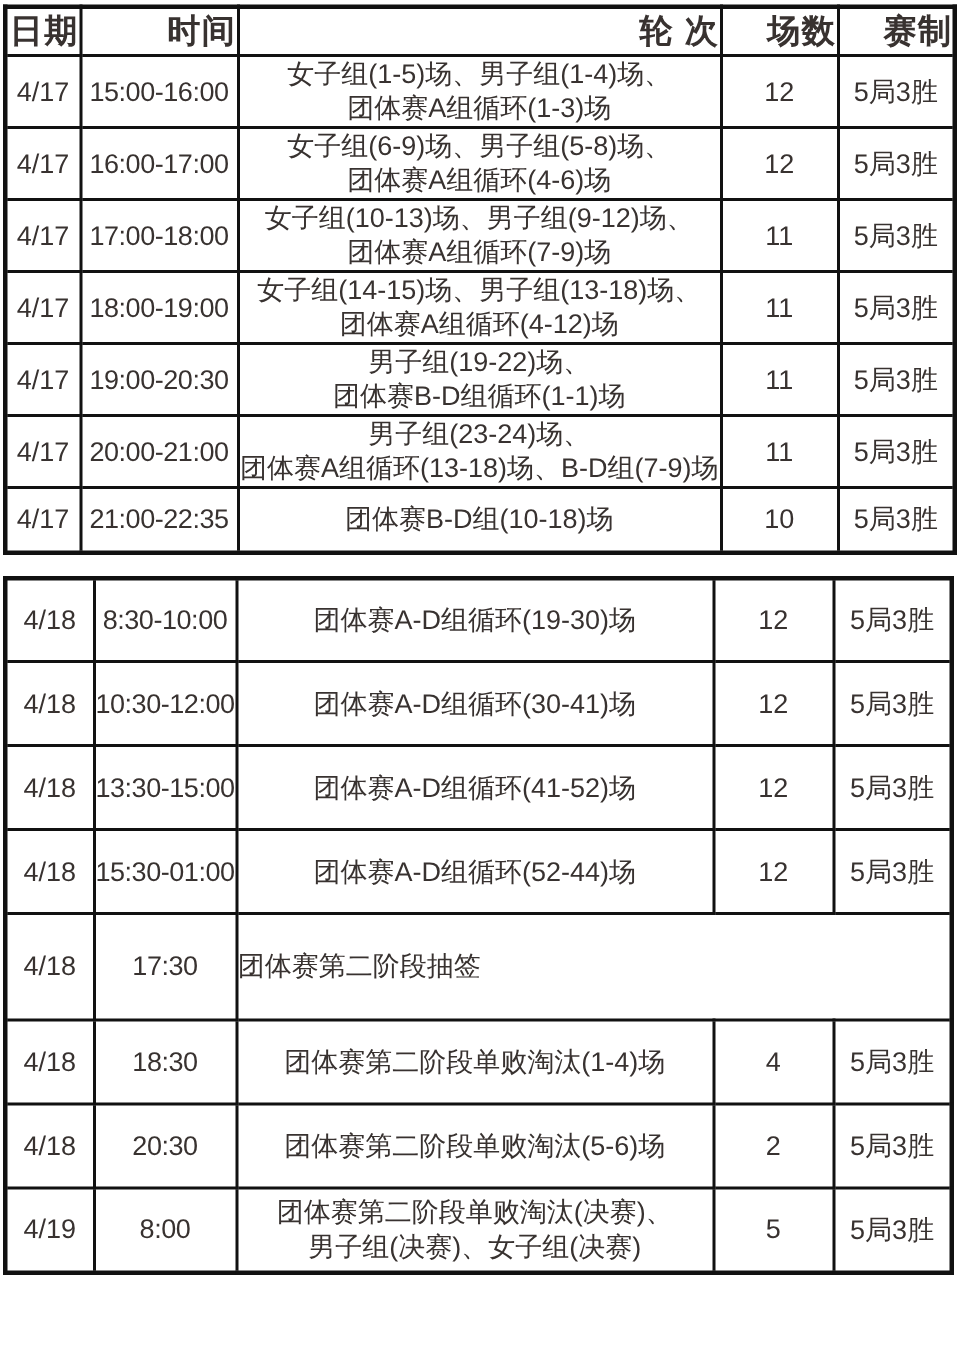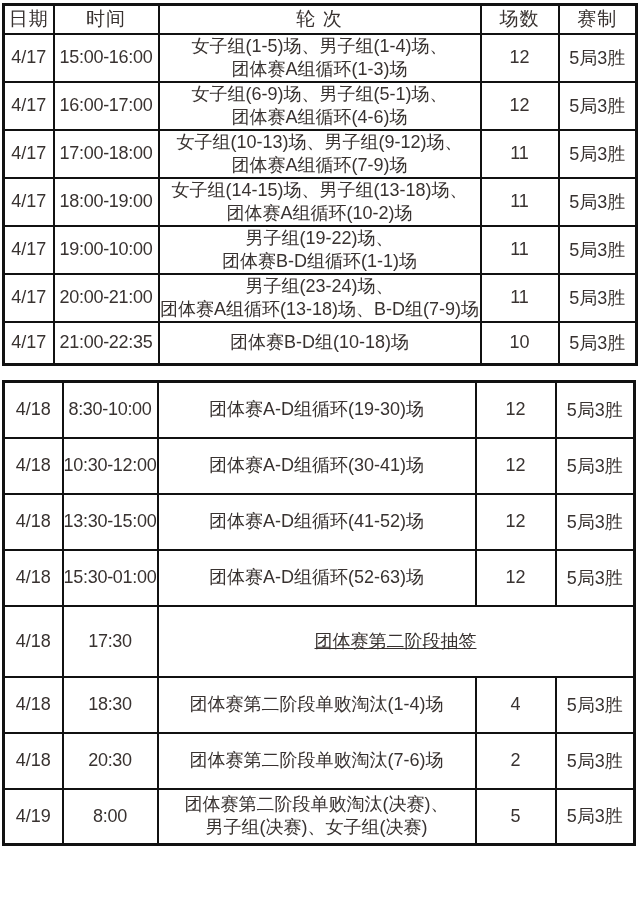--- a/index.html
+++ b/index.html
@@ -26,42 +26,42 @@
   .t1 { width: 633px; }
   .t2 { width: 631px; margin-top: 14px; }
   th, td {
     border: 2px solid var(--border);
     padding: 0;
     text-align: center;
     vertical-align: middle;
     overflow: hidden;
   }
   th {
-    font-size: 19px;
-    font-weight: 400;
+    font-size: 22px;
+    font-weight: 700;
     letter-spacing: 1px;
+    text-align: right;
   }
   td {
     font-size: 18px;
     font-weight: 500;
   }
   .t1 thead tr { height: 29px; }
   .t1 tbody tr { height: 43px; }
   .t2 tbody tr { height: 56px; }
   .c-time { letter-spacing: -0.3px; margin-top: 31px; }
   .c-round {
     white-space: pre-line;
     line-height: 23px;
   }
   .span-inner {
     width: 318px;
-    text-align: right;
+    text-align: left;
     white-space: pre-line;
     line-height: 23px;
-    text-decoration: underline;
   }
 </style>
 </head>
 <body>
 
 <div class="wrap">
 
   <table class="t1">
     <colgroup>
       <col style="width:50px">
@@ -84,44 +84,44 @@
         <td class="c-date">4/17</td>
         <td class="c-time">15:00-16:00</td>
         <td class="c-round">女子组(1-5)场、男子组(1-4)场、
 团体赛A组循环(1-3)场</td>
         <td class="c-matches">12</td>
         <td class="c-format">5局3胜</td>
       </tr>
       <tr>
         <td class="c-date">4/17</td>
         <td class="c-time">16:00-17:00</td>
-        <td class="c-round">女子组(6-9)场、男子组(5-1)场、
+        <td class="c-round">女子组(6-9)场、男子组(5-8)场、
 团体赛A组循环(4-6)场</td>
         <td class="c-matches">12</td>
         <td class="c-format">5局3胜</td>
       </tr>
       <tr>
         <td class="c-date">4/17</td>
         <td class="c-time">17:00-18:00</td>
         <td class="c-round">女子组(10-13)场、男子组(9-12)场、
 团体赛A组循环(7-9)场</td>
         <td class="c-matches">11</td>
         <td class="c-format">5局3胜</td>
       </tr>
       <tr>
         <td class="c-date">4/17</td>
         <td class="c-time">18:00-19:00</td>
         <td class="c-round">女子组(14-15)场、男子组(13-18)场、
-团体赛A组循环(10-2)场</td>
-        <td class="c-matches">11</td>
-        <td class="c-format">5局3胜</td>
-      </tr>
-      <tr>
-        <td class="c-date">4/17</td>
-        <td class="c-time">19:00-10:00</td>
+团体赛A组循环(4-12)场</td>
+        <td class="c-matches">11</td>
+        <td class="c-format">5局3胜</td>
+      </tr>
+      <tr>
+        <td class="c-date">4/17</td>
+        <td class="c-time">19:00-20:30</td>
         <td class="c-round">男子组(19-22)场、
 团体赛B-D组循环(1-1)场</td>
         <td class="c-matches">11</td>
         <td class="c-format">5局3胜</td>
       </tr>
       <tr>
         <td class="c-date">4/17</td>
         <td class="c-time">20:00-21:00</td>
         <td class="c-round">男子组(23-24)场、
 团体赛A组循环(13-18)场、B-D组(7-9)场</td>
@@ -164,42 +164,42 @@
       <tr>
         <td class="c-date">4/18</td>
         <td class="c-time">13:30-15:00</td>
         <td class="c-round">团体赛A-D组循环(41-52)场</td>
         <td class="c-matches">12</td>
         <td class="c-format">5局3胜</td>
       </tr>
       <tr>
         <td class="c-date">4/18</td>
         <td class="c-time">15:30-01:00</td>
-        <td class="c-round">团体赛A-D组循环(52-63)场</td>
+        <td class="c-round">团体赛A-D组循环(52-44)场</td>
         <td class="c-matches">12</td>
         <td class="c-format">5局3胜</td>
       </tr>
       <tr>
         <td class="c-date">4/18</td>
         <td class="c-time">17:30</td>
         <td class="c-round" colspan="3">
           <div class="span-inner">团体赛第二阶段抽签</div>
         </td>
       </tr>
       <tr>
         <td class="c-date">4/18</td>
         <td class="c-time">18:30</td>
         <td class="c-round">团体赛第二阶段单败淘汰(1-4)场</td>
         <td class="c-matches">4</td>
         <td class="c-format">5局3胜</td>
       </tr>
       <tr>
         <td class="c-date">4/18</td>
         <td class="c-time">20:30</td>
-        <td class="c-round">团体赛第二阶段单败淘汰(7-6)场</td>
+        <td class="c-round">团体赛第二阶段单败淘汰(5-6)场</td>
         <td class="c-matches">2</td>
         <td class="c-format">5局3胜</td>
       </tr>
       <tr>
         <td class="c-date">4/19</td>
         <td class="c-time">8:00</td>
         <td class="c-round">团体赛第二阶段单败淘汰(决赛)、
 男子组(决赛)、女子组(决赛)</td>
         <td class="c-matches">5</td>
         <td class="c-format">5局3胜</td>

